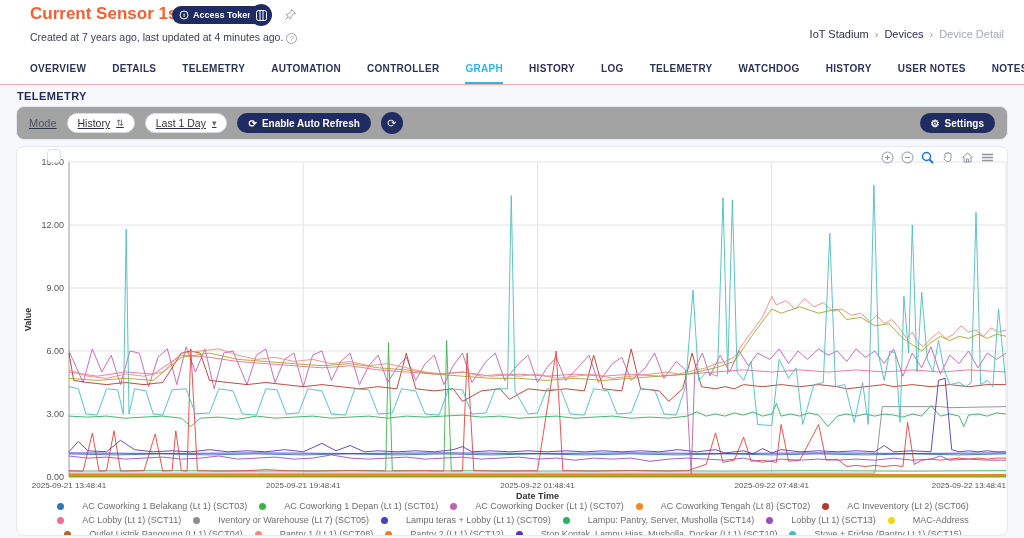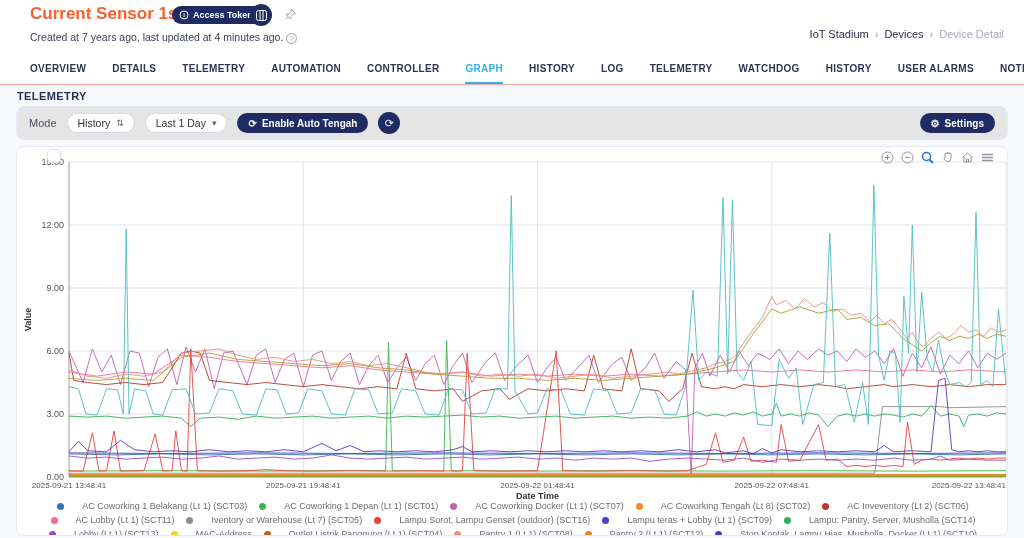--- a/index.html
+++ b/index.html
@@ -25,22 +25,22 @@
   
   #tabbar { position:absolute; left:0; top:55px; width:1024px; height:30px; background:#fff;
     border-bottom:1px solid #fca5a5; padding-left:30px; display:flex; align-items:stretch; gap:26px; }
   .tab { font-size:10px; font-weight:bold; letter-spacing:.3px; color:#2d3555; display:flex;
     align-items:center; cursor:pointer; border-bottom:2px solid transparent; white-space:nowrap; }
   .tab.active { color:#2fb3e8; border-bottom-color:#2fb3e8; }
   
   #content { position:absolute; left:0; top:86px; width:1024px; height:452px; background:#f7f8fb; }
   #section-title { position:absolute; left:17px; top:4px; font-size:11px; font-weight:bold;
     letter-spacing:.4px; color:#272e55; }
-  #controls-card { position:absolute; left:16px; top:20px; width:992px; height:34px; background:#e5e5e5;
-    border:1px solid #e7e9f0; border-radius:8px; display:flex; align-items:center; padding:0 12px; gap:10px; }
+  #controls-card { position:absolute; left:16px; top:20px; width:992px; height:34px; background:#a3a3a3;
+    border:1px solid #e7e9f0; border-radius:8px; display:flex; align-items:center; padding:0 12px; gap:10px;text-decoration:underline; }
   #mode-label { font-size:11px; color:#4a4f63; }
   .pill-select { height:20px; border:1px solid #d8dbe4; border-radius:12px; background:#fff;
     font-size:10.5px; color:#333; padding:0 10px; display:flex; align-items:center; gap:6px; cursor:pointer; }
   .pill-select .caret { color:#666; font-size:9px; }
   .navy-pill { height:20px; background:#1f2b63; color:#fff; border:none; border-radius:12px;
     font-size:10px; font-weight:bold; padding:0 11px; display:flex; align-items:center; gap:5px; cursor:pointer; }
   .navy-circle { width:22px; height:22px; border-radius:50%; background:#1f2b63; color:#fff; border:none;
     display:flex; align-items:center; justify-content:center; font-size:11px; cursor:pointer; }
   #controls-spacer { flex:1; }
   
@@ -91,40 +91,40 @@
     <div class="tab">DETAILS</div>
     <div class="tab">TELEMETRY</div>
     <div class="tab">AUTOMATION</div>
     <div class="tab">CONTROLLER</div>
     <div class="tab active">GRAPH</div>
     <div class="tab">HISTORY</div>
     <div class="tab">LOG</div>
     <div class="tab">TELEMETRY</div>
     <div class="tab">WATCHDOG</div>
     <div class="tab">HISTORY</div>
-    <div class="tab">USER ALARMS</div>
+    <div class="tab">USER NOTES</div>
     <div class="tab">NOTES</div>
   </div>
 
 <div id="content">
   <div id="section-title">TELEMETRY</div>
 
   <div id="controls-card">
     <span id="mode-label">Mode</span>
     <div class="pill-select">
       <span>History</span>
       <span class="caret">⇅</span>
     </div>
     <div class="pill-select">
       <span>Last 1 Day</span>
       <span class="caret">▾</span>
     </div>
     <button class="navy-pill">
       <span>⟳</span>
-      <span>Enable Auto Tengah</span>
+      <span>Enable Auto Refresh</span>
     </button>
     <button class="navy-circle">
         <span>⟳</span>
       </button>
     <div id="controls-spacer"></div>
     <button class="navy-pill">
       <span>⚙</span>
       <span>Settings</span>
     </button>
   </div>
@@ -231,23 +231,20 @@
         </span><span class="legend-item">
           <span class="legend-dot" style="background: rgb(179, 58, 42);"></span>
           <span>AC Inveventory (Lt 2) (SCT06)</span>
         </span><span class="legend-item">
           <span class="legend-dot" style="background: rgb(238, 111, 146);"></span>
           <span>AC Lobby (Lt 1) (SCT11)</span>
         </span><span class="legend-item">
           <span class="legend-dot" style="background: rgb(141, 141, 141);"></span>
           <span>Iventory or Warehouse (Lt 7) (SCT05)</span>
         </span><span class="legend-item">
-          <span class="legend-dot" style="background: rgb(229, 65, 62);"></span>
-          <span>Lampu Sorot, Lampu Genset (outdoor) (SCT16)</span>
-        </span><span class="legend-item">
           <span class="legend-dot" style="background: rgb(69, 64, 197);"></span>
           <span>Lampu teras + Lobby (Lt 1) (SCT09)</span>
         </span><span class="legend-item">
           <span class="legend-dot" style="background: rgb(53, 173, 96);"></span>
           <span>Lampu: Pantry, Server, Musholla (SCT14)</span>
         </span><span class="legend-item">
           <span class="legend-dot" style="background: rgb(154, 80, 192);"></span>
           <span>Lobby (Lt 1) (SCT13)</span>
         </span><span class="legend-item">
           <span class="legend-dot" style="background: rgb(240, 216, 25);"></span>

